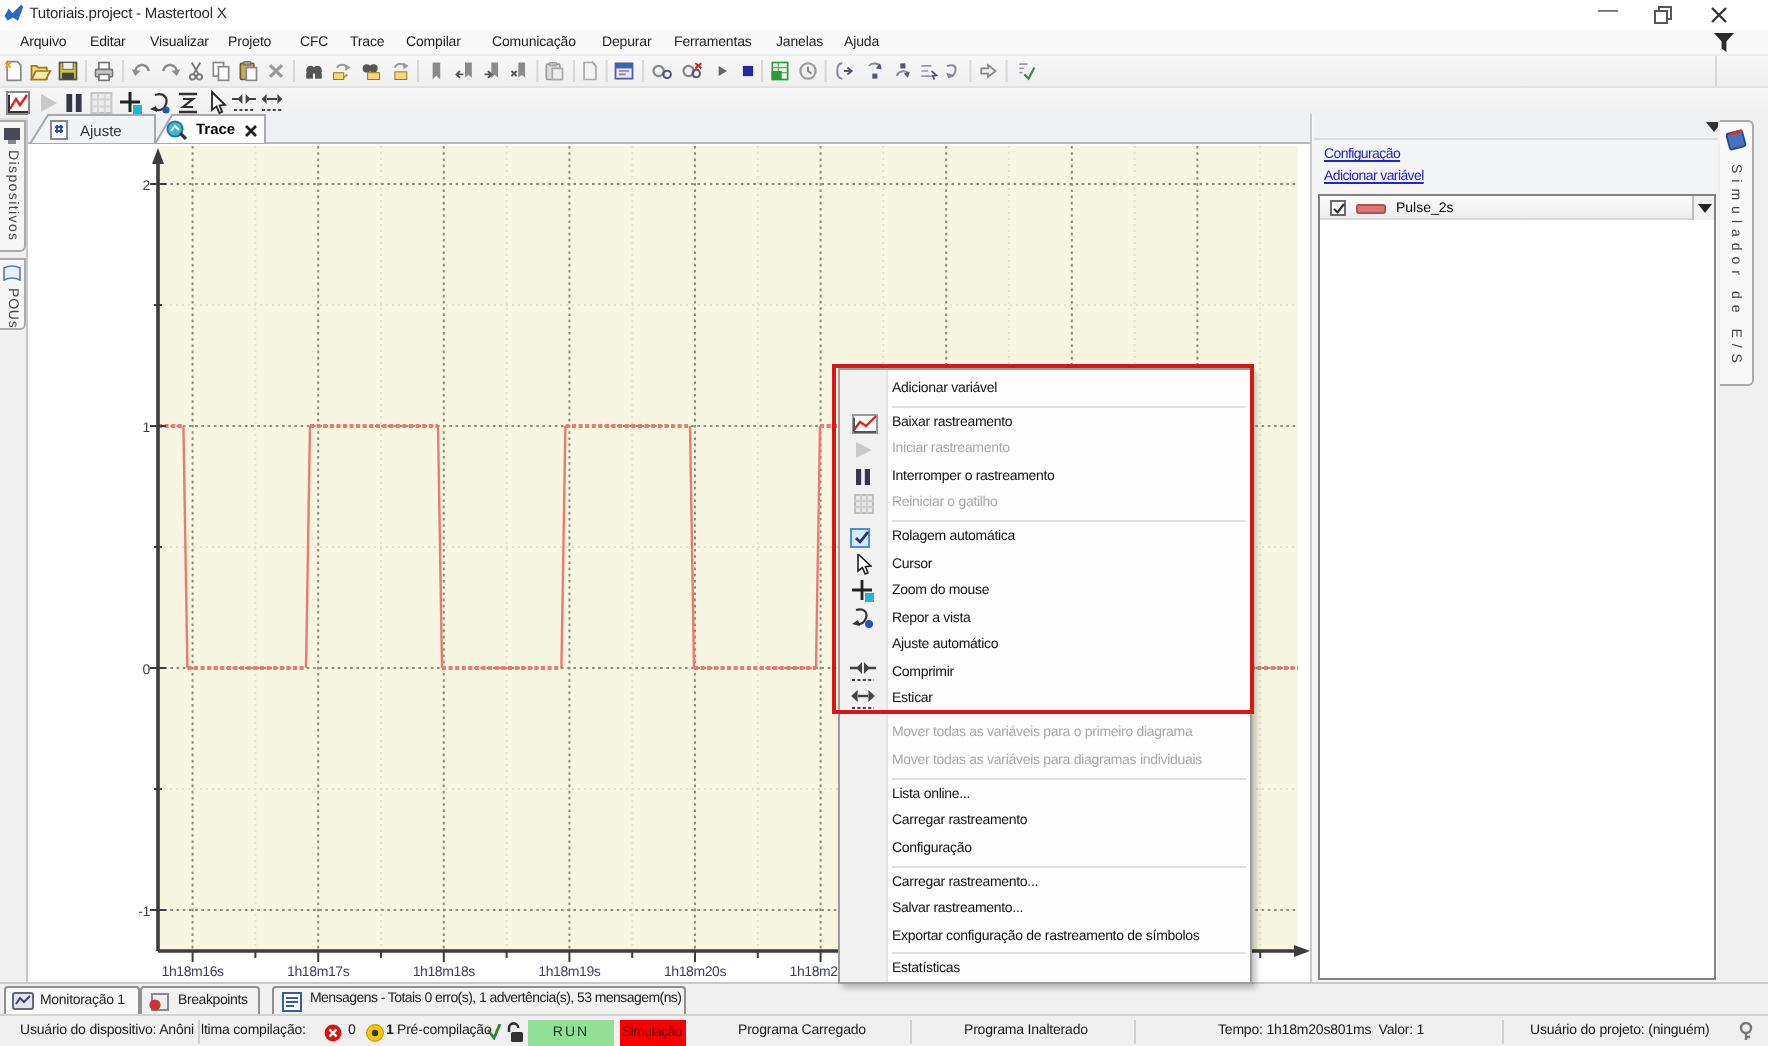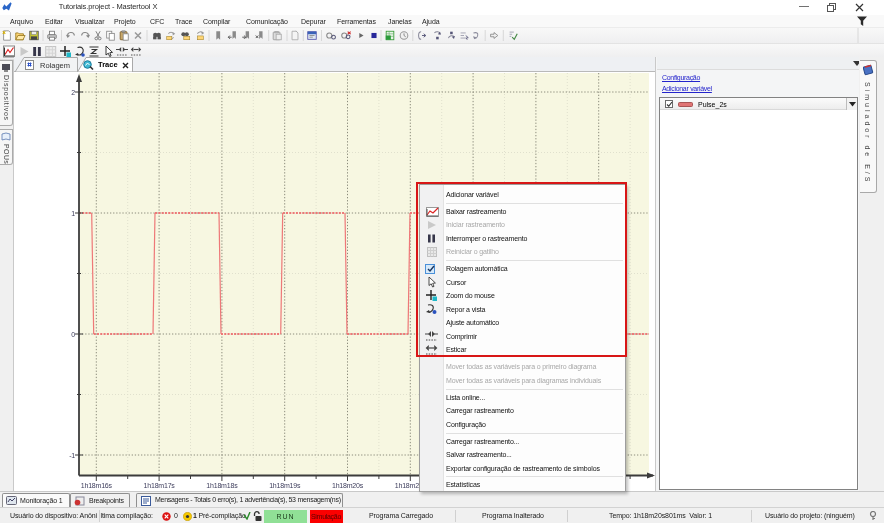--- a/index.html
+++ b/index.html
@@ -11,21 +11,21 @@
 .md{color:#a8a8a8;}
 .ms{position:absolute;left:26px;right:2px;height:0;border-top:1px solid #e0e0e0;}
 </style>
 </head>
 <body>
 
 <div class="ab" style="left:0;top:0;width:884px;height:15px;background:#ffffff;">
   <svg class="ab" style="left:2px;top:2px" width="10" height="9" viewBox="0 0 10 9">
     <path d="M0.3 6 L2.4 2.2 L4.3 4.6 L8.6 0.3 L9.6 1.5 L7 8.4 L4.4 6.8 L1.8 8.2 Z" fill="#2a66c8"></path>
   </svg>
-  <div class="tx" style="left:14.7px;top:2px;font-size:7.5px;color:#2b2b2b;letter-spacing:-0.1px;margin-left:44px;">Tutoriais.project - Mastertool X</div>
+  <div class="tx" style="left:14.7px;top:2px;font-size:7.5px;color:#2b2b2b;letter-spacing:-0.1px;">Tutoriais.project - Mastertool X</div>
   <div class="tx" style="left:799px;top:0px;width:11px;color:#444;font-size:10px;">—</div>
   <svg class="ab" style="left:827px;top:3px" width="9" height="9" viewBox="0 0 9 9">
       <rect x="2.5" y="0.5" width="6" height="6" fill="none" stroke="#555" stroke-width="1"></rect>
       <rect x="0.5" y="2.5" width="6" height="6" fill="#fff" stroke="#555" stroke-width="1"></rect>
     </svg>
   <svg class="ab" style="left:855px;top:3px" width="9" height="9" viewBox="0 0 9 9">
       <path d="M1 1 L8 8 M8 1 L1 8" stroke="#333" stroke-width="1.2"></path>
     </svg>
 </div>
 
@@ -310,21 +310,21 @@
 <div class="ab" style="left:14px;top:57px;width:641px;height:15px;background:#eef0f3;border-bottom:1px solid #b9b9b9;">
 
   <svg class="ab" style="left:0px;top:0px" width="64" height="15" viewBox="0 0 64 15">
     <path d="M10 0.5 L63.5 0.5 L63.5 15 L1 15 Z" fill="#f2f3f4" stroke="#a9a9a9" stroke-width="1"></path>
   </svg>
   <svg class="ab" style="left:11px;top:3px" width="9" height="10" viewBox="0 0 9 10">
     <rect x="0.5" y="0.5" width="8" height="9" fill="#fff" stroke="#888"></rect>
     <path d="M2.5 3.5 H6.5 M2.5 5.5 H6.5" stroke="#2a50c8" stroke-width="1"></path>
     <path d="M3.5 2.5 V6.5 M5.5 2.5 V6.5" stroke="#2a50c8" stroke-width="1"></path>
   </svg>
-  <div class="tx" style="left:26px;top:3.5px;font-size:7.5px;color:#333;">Rolagem</div>
+  <div class="tx" style="left:26px;top:3.5px;font-size:7.5px;color:#333;">Ajuste</div>
 
   <svg class="ab" style="left:63px;top:0px" width="56" height="15" viewBox="0 0 56 15">
     <path d="M9 0.5 L55.5 0.5 L55.5 15 L0.5 15 Z" fill="#ffffff" stroke="#a9a9a9" stroke-width="1"></path>
   </svg>
   <svg class="ab" style="left:69px;top:3px" width="11" height="10" viewBox="0 0 11 10">
     <circle cx="4.5" cy="4.5" r="3.8" fill="#3fb9d3" stroke="#1a7a9a"></circle>
     <path d="M2.5 5.5 L4.5 3 L6.5 5" stroke="#fff" stroke-width="1" fill="none"></path>
     <path d="M7 6.5 L10 9.5" stroke="#333" stroke-width="1.6"></path>
   </svg>
   <div class="tx" style="left:84px;top:3px;font-size:7.5px;font-weight:bold;color:#000;">Trace</div>

